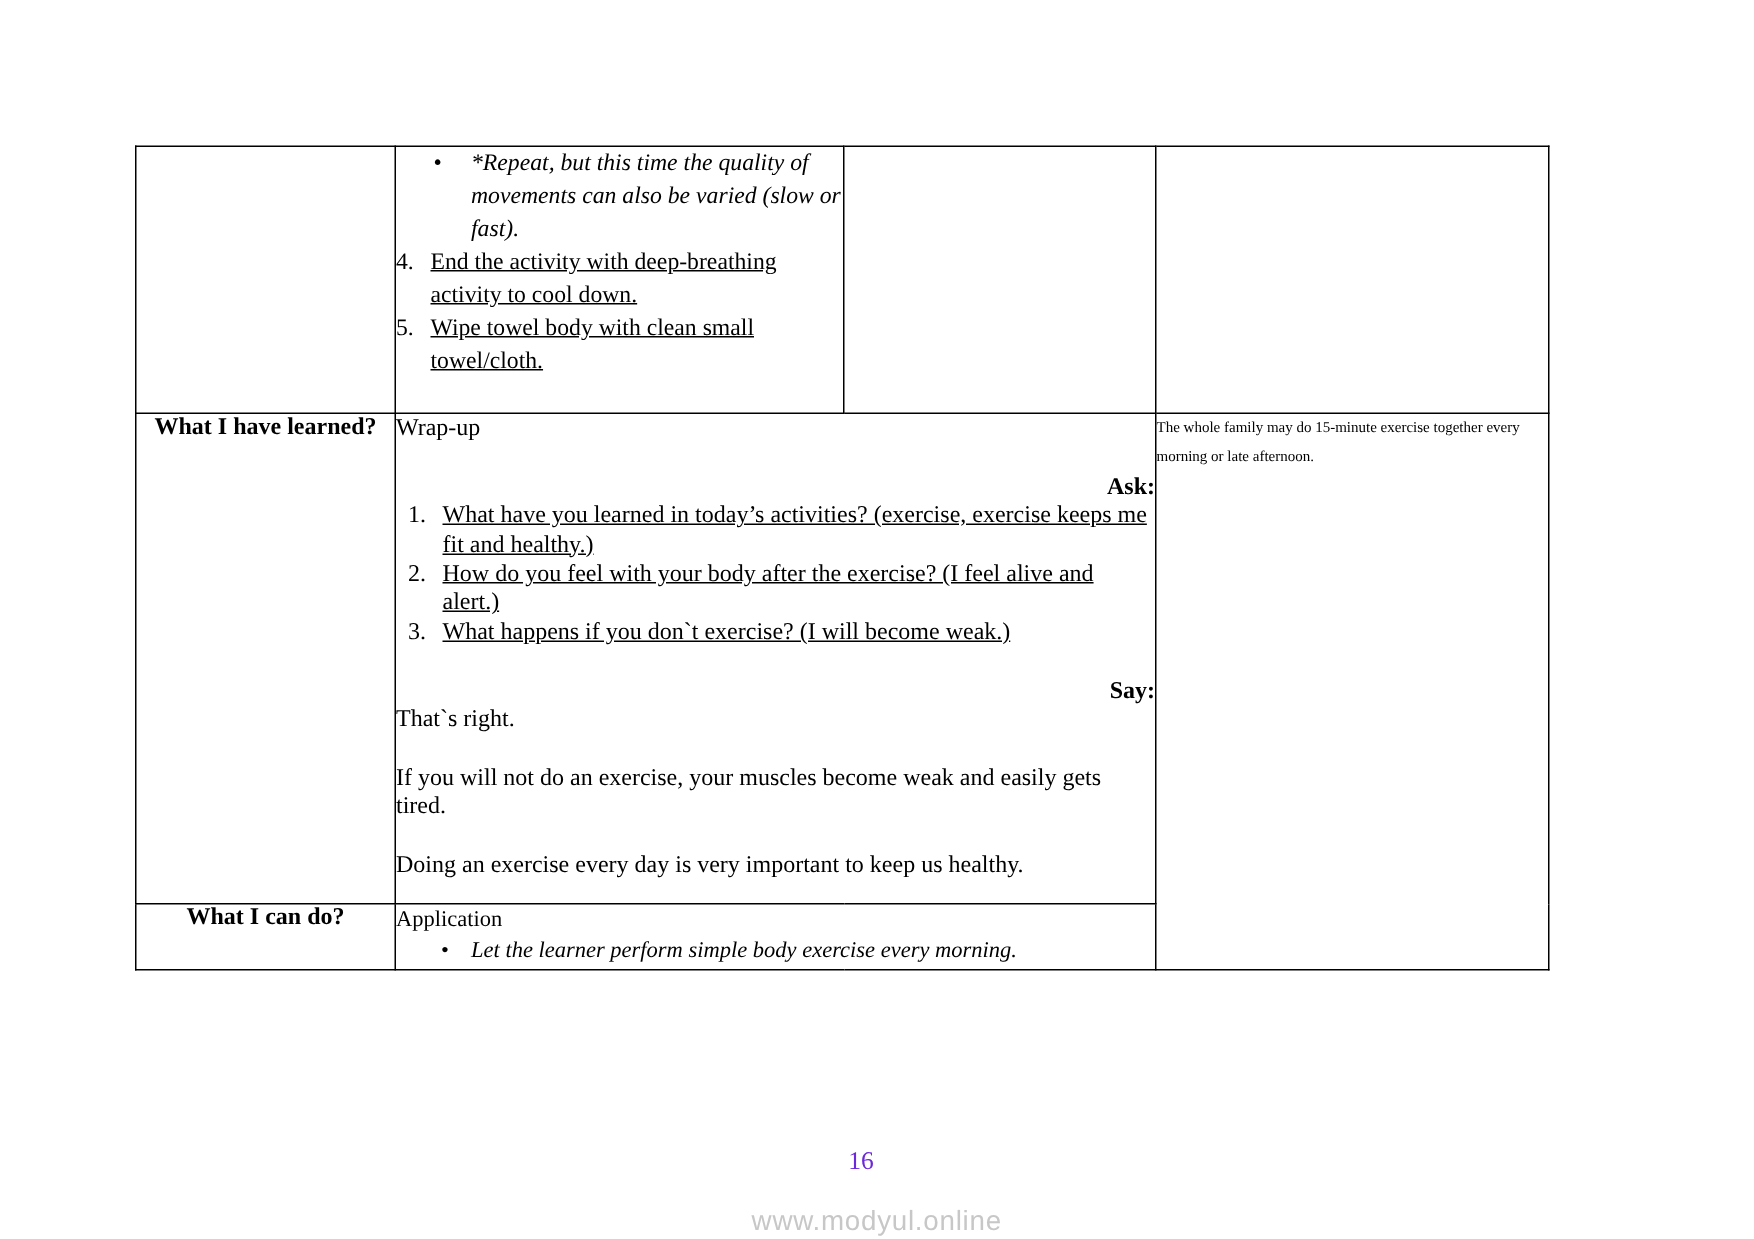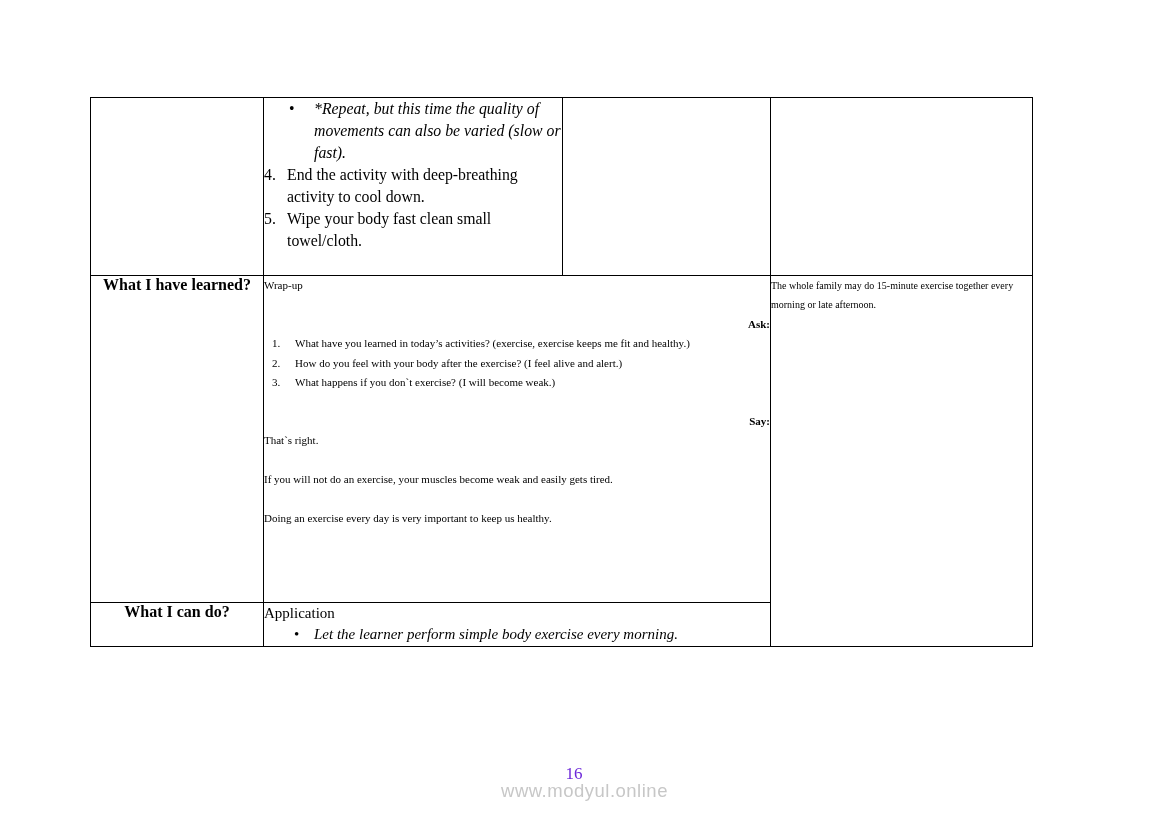--- a/index.html
+++ b/index.html
@@ -48,40 +48,40 @@
     width: 25px;
     flex: 0 0 25px;
   }
   .bullet-item .bullet-text { flex: 1; font-style: italic; }
 
   .num-item { display: flex; }
   .num-item .num {
     width: 23px;
     flex: 0 0 23px;
   }
-  .num-item .itext { flex: 1; }
+  .num-item .itext { flex: 1; text-decoration: underline; }
 
   
   td.c-label {
     font-weight: bold;
     font-size: 16px;
     text-align: center;
     vertical-align: middle;
     padding: 0 4px;
     margin-left: 28px;
   }
   td.c-label-bottom {
     vertical-align: bottom;
     padding-bottom: 7px;
   }
 
   
   td.c-wrapup {
     padding: 3px 4px 0 8px;
-    font-size: 11px;
+    font-size: 16px;
     line-height: 19.4px;
   }
   .c-wrapup .sp { height: 19.4px; }
   .c-wrapup .bold { font-weight: bold; text-align: right; }
   .c-wrapup .num-item .num { margin-left: 8px; }
 
   
   td.c-app {
     padding: 2px 4px 0 8px;
     font-size: 15px;
@@ -108,21 +108,21 @@
     top: 764px;
     width: 1148px;
     text-align: center;
     font-size: 17px;
     font-family: "Liberation Serif", serif;
     color: #6d28d9;
   }
   .watermark {
     position: absolute;
     left: 0;
-    top: 780px;
+    top: 803px;
     width: 1169px;
     text-align: center;
     font-size: 18.5px;
     letter-spacing: 0.5px;
     font-family: "Liberation Sans", sans-serif;
     color: #c7c7c7;
   }
 </style>
 </head>
 <body>
@@ -144,21 +144,21 @@
         <div class="bullet-item">
           <span class="bullet-mark">•</span>
           <span class="bullet-text">*Repeat, but this time the quality of movements can also be varied (slow or fast).</span>
         </div>
         <div class="num-item">
           <span class="num">4.</span>
           <span class="itext">End the activity with deep-breathing activity to cool down.</span>
         </div>
         <div class="num-item">
           <span class="num">5.</span>
-          <span class="itext">Wipe your body fast clean small towel/cloth.</span>
+          <span class="itext">Wipe towel body with clean small towel/cloth.</span>
         </div>
       </td>
       <td class="c-empty"></td>
       <td class="c-empty"></td>
     </tr>
 
     <tr class="r2">
       <td class="c-label">What I have learned?</td>
       <td class="c-wrapup" colspan="2">
         <div>Wrap-up</div>

